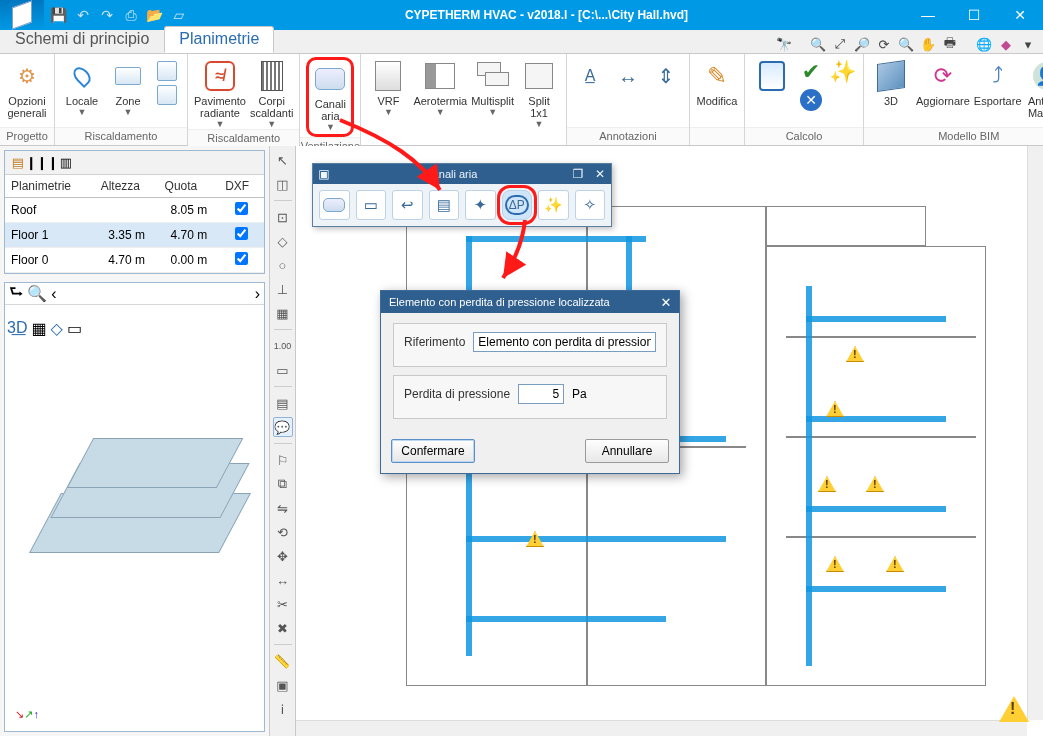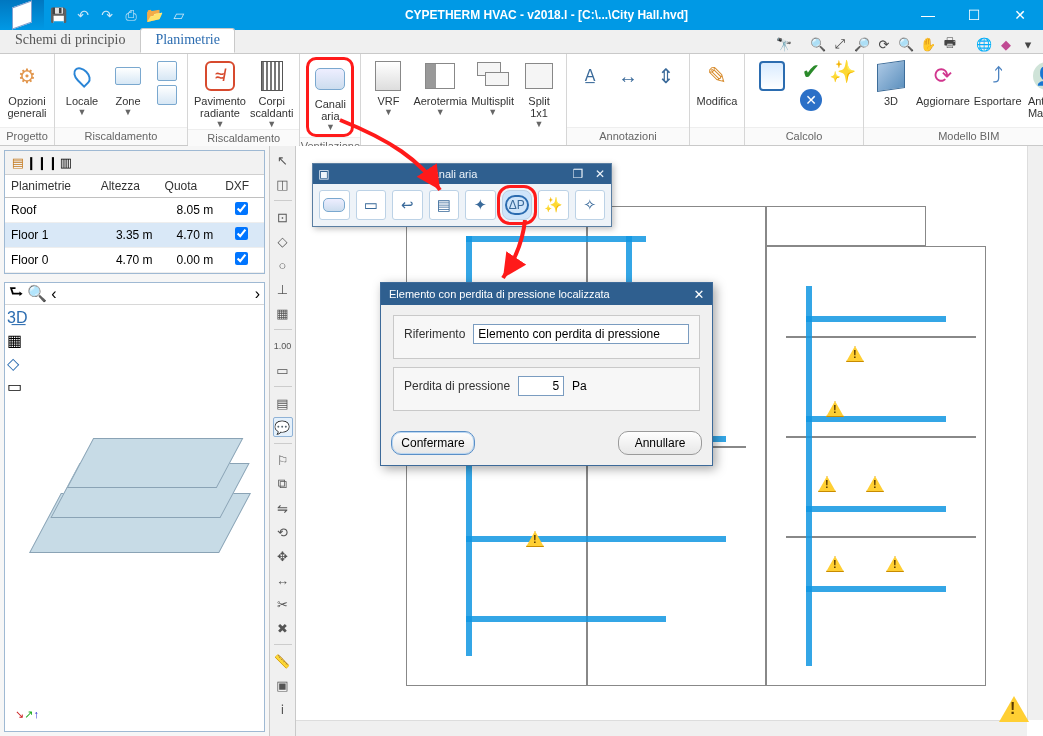--- a/index.html
+++ b/index.html
@@ -11,21 +11,21 @@
   .app-logo .cube { width: 22px; height:22px; background:#fff; border:1px solid #79c; transform:skewY(-20deg) scaleX(.9); }
   .qat { display:flex; align-items:center; gap:6px; padding-left:6px; }
   .qat .ico { width:18px;height:18px; display:flex;align-items:center;justify-content:center; font-size:14px; color:#cbe6f7; }
   .titlebar-title { flex:1; text-align:center; font-size:12px; font-weight:bold; color:#fff; }
   .winbtns { display:flex; }
   .winbtns .wb { width:46px; height:30px; display:flex;align-items:center;justify-content:center; color:#fff; font-size:14px; }
   .winbtns .wb.close { background:#0099e5; }
 
   
   .tabrow { height:24px; background:#f0f0f0; border-bottom:1px solid #c9c9c9; display:flex; align-items:flex-end; }
-  .tab { padding:3px 14px 4px; font-size:14px; color:#555; border:1px solid transparent;font-family:Liberation Serif, serif;  }
+  .tab { padding:3px 14px 4px; font-size:16px; color:#555; border:1px solid transparent;  }
   .tab.active { background:#fff; border:1px solid #c9c9c9; border-bottom-color:#fff; color:#2b6cb0; border-radius:3px 3px 0 0; }
   .tabrow .spacer { flex:1; }
   .tabicons { display:flex; gap:4px; padding-right:6px; align-items:center; }
   .tabicons .ti { width:18px;height:18px; font-size:13px; color:#444; display:flex;align-items:center;justify-content:center; }
 
   
   .ribbon { height:92px; background:#fff; border-bottom:1px solid #c9c9c9; display:flex; }
   .rgroup { border-right:1px solid #d6d6d6; display:flex; flex-direction:column; }
   .rgroup .btns { flex:1; display:flex; align-items:flex-start; padding:3px 6px 0; gap:4px; }
   .rgroup .cap { font-size:11px; color:#666; text-align:center; padding:2px 0 3px; background:#fafafa; border-top:1px solid #eee; }
@@ -65,26 +65,26 @@
   .leftcol { width:270px; border-right:1px solid #c9c9c9; display:flex; flex-direction:column; background:#f6f6f6; }
 
   .panel { margin:4px; border:1px solid #9fb9d3; background:#fff; }
   .panel .tbar { height:24px; background:#f2f2f2; border-bottom:1px solid #d0d0d0; display:flex; align-items:center; gap:6px; padding:0 4px; }
   .panel .tbar .tico { width:18px;height:18px;font-size:13px;display:flex;align-items:center;justify-content:center; }
 
   table.plans { width:100%; border-collapse:collapse; font-size:12px; }
   table.plans th { text-align:left; background:#fff; font-weight:normal; color:#333; padding:4px 6px; border-bottom:1px solid #c0c0c0; }
   table.plans td { padding:4px 6px; border-bottom:1px solid #eee;margin-left:24px; }
   table.plans tr.sel td { background:#d9e8f7; }
-  table.plans td.r { text-align:right; }
+  table.plans td.r { text-align:center; }
   .cb { width:13px;height:13px; }
 
   .preview3d { flex:1; margin:4px; border:1px solid #9fb9d3; background:#fff; position:relative; }
   .preview3d .ptbar { height:22px; border-bottom:1px solid #d8d8d8; display:flex; align-items:center; gap:4px; padding:0 4px; }
-  .preview3d .sideicons { position:absolute; left:2px; top:26px; display:flex; flex-direction:column; gap:4px; }
+  .preview3d .sideicons { position:absolute; left:2px; top:36px; display:flex; gap:4px; }
   .building { position:absolute; left:40px; top:150px; width:200px; height:150px; }
   .slab { position:absolute; background:#c7dbe6; border:1px solid #8aa3b5; }
   .axes { position:absolute; left:10px; bottom:10px; font-size:11px; }
 
   
   .vtoolbar { width:26px; background:#f0f0f0; border-right:1px solid #c9c9c9; display:flex; flex-direction:column; align-items:center; gap:4px; padding-top:4px; }
   .vtoolbar .vi { width:20px;height:20px; font-size:13px;color:#555;display:flex;align-items:center;justify-content:center; }
   .vtoolbar .sep { width:18px;height:1px;background:#ccc;margin:2px 0; }
   .vtoolbar .vi.sel { border:1px solid #8fb2d6; background:#e4f0fb; border-radius:2px; }
 
@@ -107,33 +107,33 @@
   .fb-title .t { flex:1; text-align:center; }
   .fb-title .x, .fb-title .restore, .fb-title .sys { width:22px;text-align:center;font-size:12px; }
   .floatbar .fb-row { display:flex; gap:6px; padding:6px; }
   .fb-btn { width:32px;height:30px;border:1px solid #bcd2e6;background:#fff;border-radius:3px;display:flex;align-items:center;justify-content:center;font-size:15px;color:#3a6a9a; }
   .fb-btn.hl { outline:3px solid #ff1a1a; outline-offset:2px; border-radius:8px; background:#cfe5fa; }
 
   
   .arrow-svg { position:absolute; pointer-events:none; }
 
   
-  .dialog { position:absolute; left:380px; top:282px; width:333px; border:1px solid #3d6a99; background:#f0f0f0; box-shadow:3px 3px 10px rgba(0,0,0,.35); }
+  .dialog { position:absolute; left:380px; top:290px; width:300px; border:1px solid #3d6a99; background:#f0f0f0; box-shadow:3px 3px 10px rgba(0,0,0,.35); }
   .dialog .dlg-title { height:22px; background:#2f5f8f; color:#fff; font-size:11px; display:flex; align-items:center; padding:0 2px; }
   .dlg-title .t { flex:1; padding-left:6px; }
   .dlg-title .x { width:22px;text-align:center;font-size:13px; }
   .dialog .body { padding:10px 12px 6px; }
   .dialog .group { border:1px solid #c9c9c9; background:#f7f7f7; padding:8px 10px; margin-bottom:8px; }
   .dialog .row { display:flex; align-items:center; gap:8px; font-size:12px; margin-bottom:6px; }
   .dialog .row label { color:#333; }
   .dialog input.txt { flex:1; height:20px; border:1px solid #7a9cc0; padding:0 4px; font-size:12px; }
   .dialog input.num { width:46px; height:20px; border:1px solid #7a9cc0; text-align:right; padding:0 4px; font-size:12px; }
   .dialog .section-lbl { font-size:12px; color:#333; padding:4px 0 6px; }
   .dialog .btnrow { display:flex; justify-content:space-between; padding:6px 10px 10px; }
-  .dialog button { height:24px; min-width:84px; font-size:12px; border:1px solid #9a9a9a; background:linear-gradient(#fefefe,#e7e7e7); border-radius:10px; }
+  .dialog button { height:24px; min-width:84px; font-size:12px; border:1px solid #9a9a9a; background:linear-gradient(#fefefe,#e7e7e7); border-radius:2px; }
   .dialog button.primary { border:1px solid #5a8fc7; box-shadow:inset 0 0 0 1px #bcd7f1; }
 
 </style>
 </head>
 <body>
 
 <div class="titlebar">
   <div class="app-logo">
       <div class="cube"></div>
     </div>

